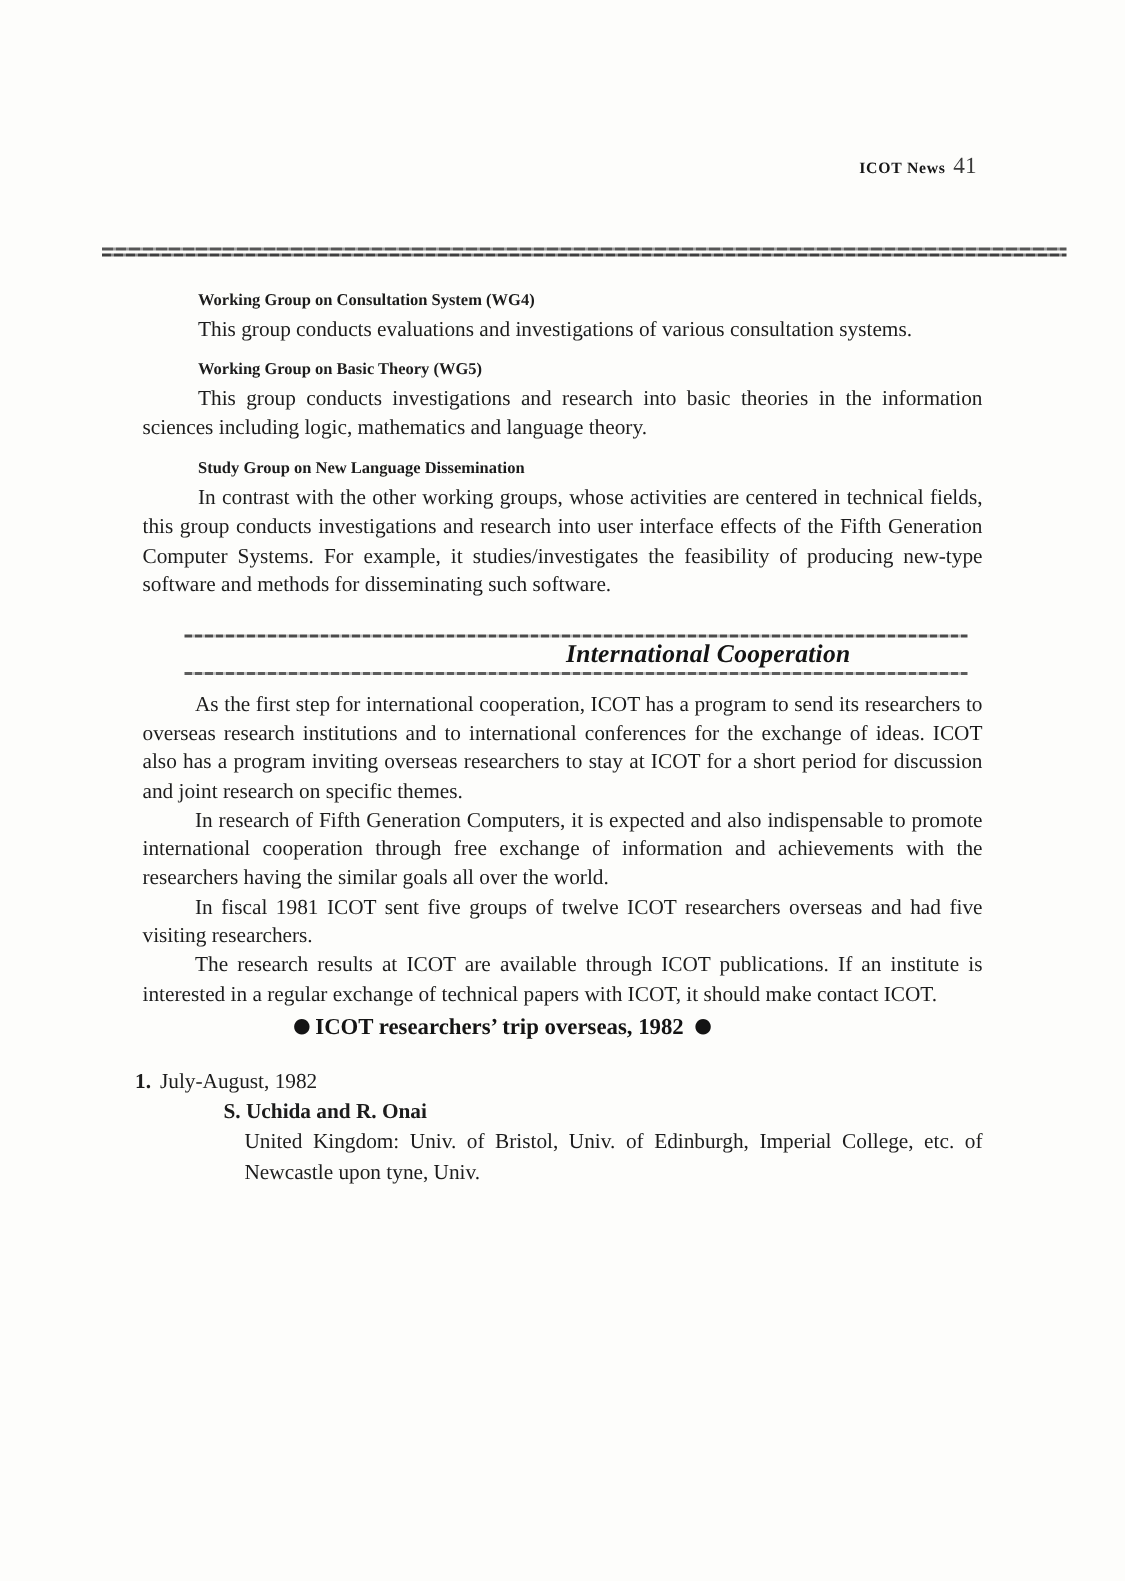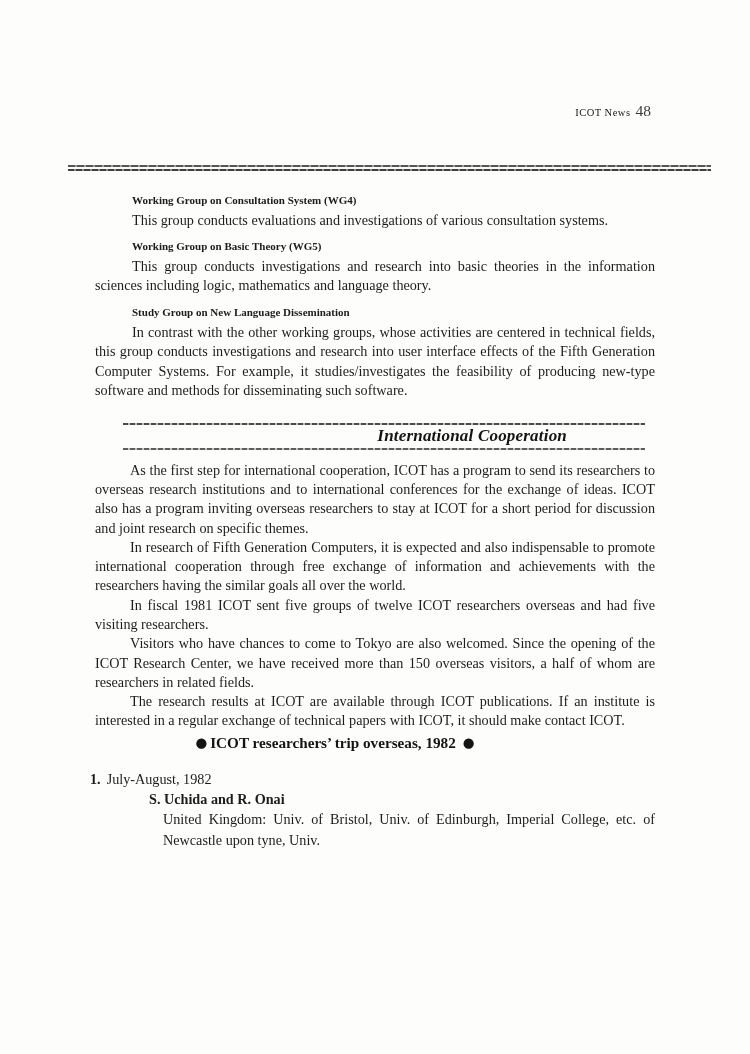--- a/index.html
+++ b/index.html
@@ -10,21 +10,21 @@
     background:#fdfdfb;
     box-sizing:border-box;
     padding:0 95px;
     overflow:hidden;
     font-family:"Liberation Serif","DejaVu Serif",serif;
     color:#1c1c1c;
     font-size:14.2px;
   }
   
   .masthead{padding-top:103px;text-align:right;padding-right:4px;line-height:16px;}
-  .journal{font-weight:normal;font-size:10.5px;letter-spacing:.5px;color:#161616;}
+  .journal{font-weight:bold;font-size:10.5px;letter-spacing:.5px;color:#161616;}
   .pageno{font-size:15.5px;color:#3a3a3a;margin-left:5px;font-weight:400;}
   
   .top-rule{
     margin-top:44px;margin-left:-27px;width:643px;height:7px;
     background-image:
       repeating-linear-gradient(90deg,#565656 0 7px,#9d9d9d 7px 9px),
       repeating-linear-gradient(90deg,#3f3f3f 0 6px,#8d8d8d 6px 8px);
     background-size:100% 2.2px,100% 2px;
     background-position:0 0,0 4.2px;
     background-repeat:no-repeat,no-repeat;
@@ -59,21 +59,21 @@
   .entry-num{font-weight:bold;margin-right:6px;}
   .entry-authors{margin-left:54px;font-weight:bold;}
   .entry-detail{margin-left:68px;width:492px;text-align:justify;}
 </style>
 </head>
 <body>
 
 <div class="page">
 
   <div class="masthead">
-    <span class="journal">ICOT News</span><span class="pageno">48</span>
+    <span class="journal">ICOT News</span><span class="pageno">41</span>
   </div>
 
   <div class="top-rule"></div>
 
   <section class="wg wg-first">
     <h3>Working Group on Consultation System (WG4)</h3>
     <p>This group conducts evaluations and investigations of various consultation systems.</p>
   </section>
 
   <section class="wg">
@@ -89,21 +89,20 @@
   <div class="ic-box">
     <div class="rule-dot"></div>
     <div class="ic-title">International Cooperation</div>
     <div class="rule-dot rule-thin"></div>
   </div>
 
   <div class="ic-text">
     <p>As the first step for international cooperation, ICOT has a program to send its researchers to overseas research institutions and to international conferences for the exchange of ideas. ICOT also has a program inviting overseas researchers to stay at ICOT for a short period for discussion and joint research on specific themes.</p>
     <p>In research of Fifth Generation Computers, it is expected and also indispensable to promote international cooperation through free exchange of information and achievements with the researchers having the similar goals all over the world.</p>
     <p>In fiscal 1981 ICOT sent five groups of twelve ICOT researchers overseas and had five visiting researchers.</p>
-    <p>Visitors who have chances to come to Tokyo are also welcomed. Since the opening of the ICOT Research Center, we have received more than 150 overseas visitors, a half of whom are researchers in related fields.</p>
     <p>The research results at ICOT are available through ICOT publications. If an institute is interested in a regular exchange of technical papers with ICOT, it should make contact ICOT.</p>
   </div>
 
   <div class="trip-head">
     <span class="bullet bullet-left">●</span><span>ICOT researchers’ trip overseas, 1982</span><span class="bullet bullet-right">●</span>
   </div>
 
   <div class="entry">
     <div class="entry-line1">
       <span class="entry-num">1.</span><span>July-August, 1982</span>

